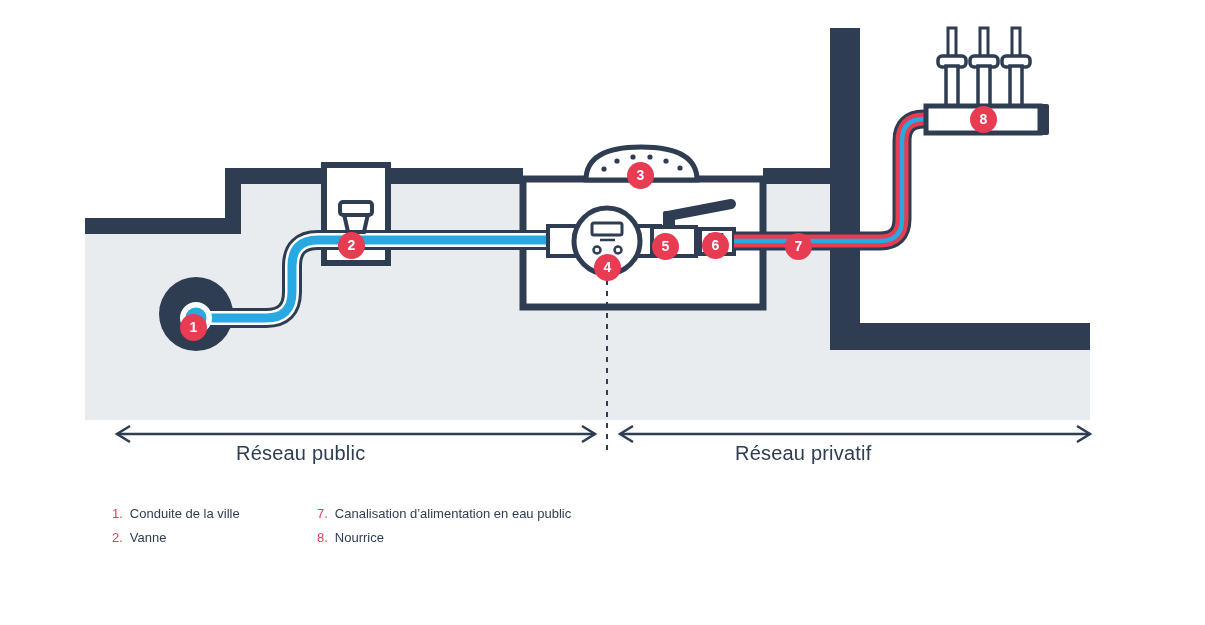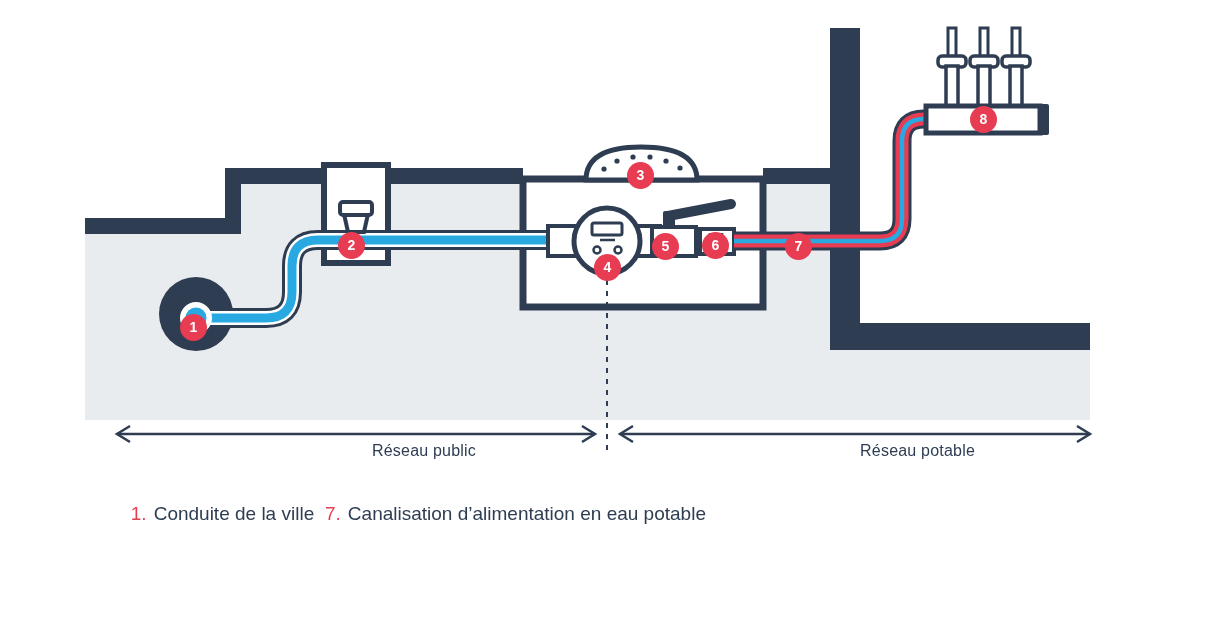--- a/index.html
+++ b/index.html
@@ -7,26 +7,26 @@
     position:relative;width:1205px;height:625px;background:#fff;
     font-family:"Liberation Sans",sans-serif;overflow:hidden;color:#2e3d52;
   }
   svg.diagram{position:absolute;left:0;top:0;}
   .badge{
     position:absolute;width:27px;height:27px;border-radius:50%;
     background:#e73c52;color:#fff;font-size:14px;font-weight:bold;
     line-height:27px;text-align:center;z-index:5;
   }
   .zone-label{
-    position:absolute;width:240px;text-align:right;
-    font-size:16px;color:#2e3d52;letter-spacing:.2px;
+    position:absolute;width:240px;text-align:left;
+    font-size:20px;color:#2e3d52;letter-spacing:.2px;
   }
   .legend{
-    position:absolute;left:120px;top:502px;display:flex;
-    font-size:19px;color:#2e3d52;text-align:center;
+    position:absolute;left:112px;top:502px;display:flex;
+    font-size:13px;color:#2e3d52;
   }
   .legend-col{display:flex;flex-direction:column;}
   .legend-col.first{width:205px;}
   .legend-item{line-height:23.5px;white-space:nowrap;}
   .lnum{color:#e73c52;margin-right:7px;}
 </style>
 </head>
 <body>
 
 <div class="stage">
@@ -136,28 +136,34 @@
   <div class="badge" style="left:180px;top:314px">1</div>
   <div class="badge" style="left:338px;top:232px">2</div>
   <div class="badge" style="left:627px;top:162px">3</div>
   <div class="badge" style="left:594px;top:254px">4</div>
   <div class="badge" style="left:652px;top:233px">5</div>
   <div class="badge" style="left:702px;top:232px">6</div>
   <div class="badge" style="left:785px;top:233px">7</div>
   <div class="badge" style="left:970px;top:106px">8</div>
 
   <div class="zone-label" style="left:236px;top:442px">Réseau public</div>
-  <div class="zone-label" style="left:735px;top:442px">Réseau potable</div>
+  <div class="zone-label" style="left:735px;top:442px">Réseau privatif</div>
 
   <div class="legend">
     <div class="legend-col first">
       <div class="legend-item">
         <span class="lnum">1.</span><span>Conduite de la ville</span>
       </div>
+      <div class="legend-item">
+        <span class="lnum">2.</span><span>Vanne</span>
+      </div>
     </div>
     <div class="legend-col">
       <div class="legend-item">
-        <span class="lnum">7.</span><span>Canalisation d’alimentation en eau potable</span>
+        <span class="lnum">7.</span><span>Canalisation d’alimentation en eau public</span>
+      </div>
+      <div class="legend-item">
+        <span class="lnum">8.</span><span>Nourrice</span>
       </div>
     </div>
   </div>
 
 </div>
 
 </body></html>

